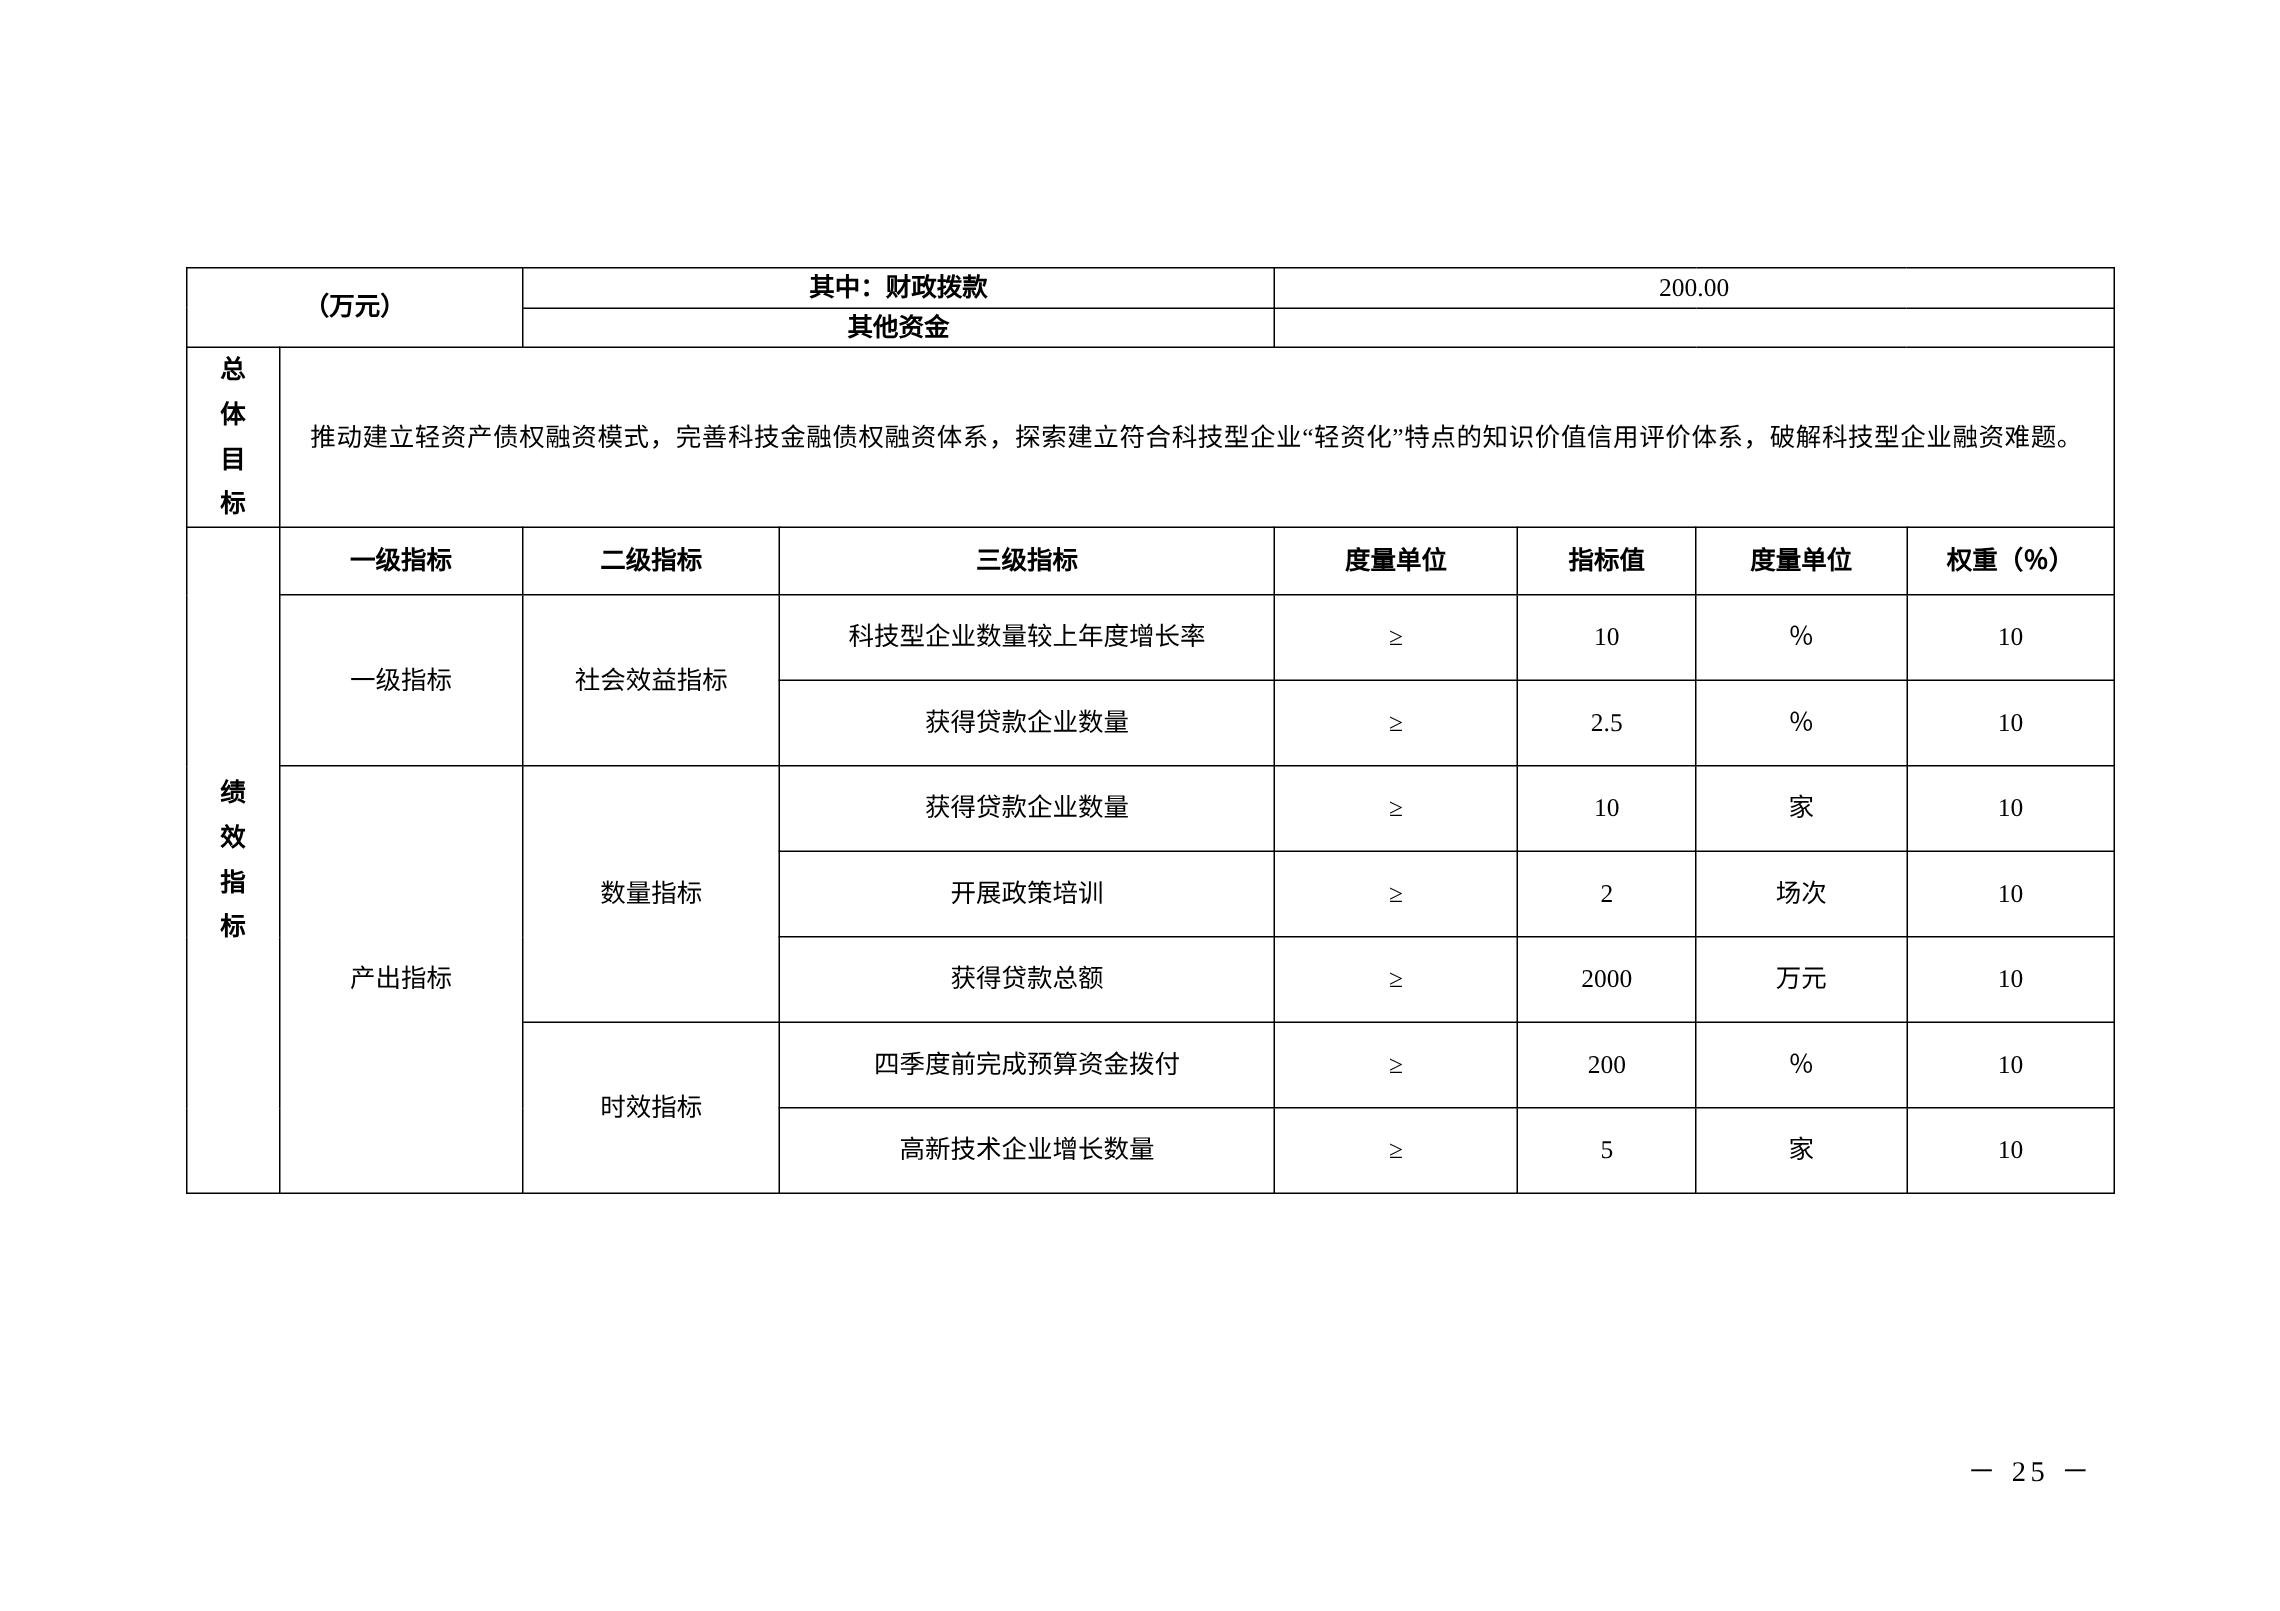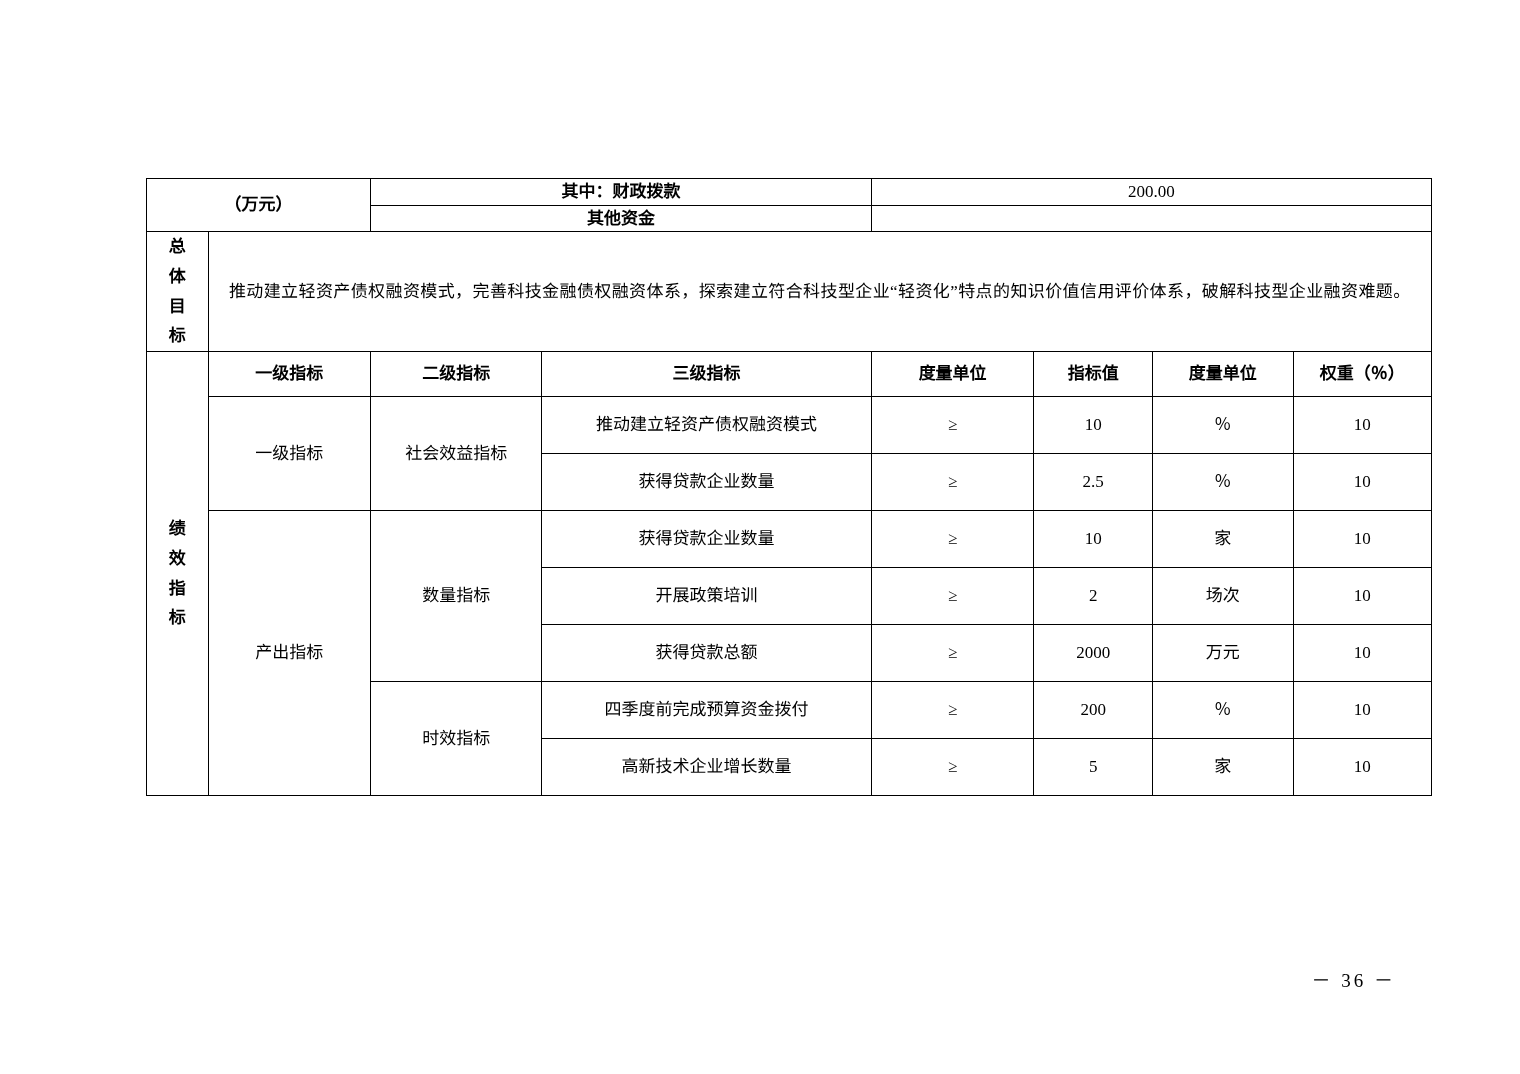--- a/index.html
+++ b/index.html
@@ -16,21 +16,21 @@
     overflow: hidden;
   }
   .page {
     position: absolute;
     left: 0; top: 0;
     width: 1520px;
     height: 1074px;
   }
   table.budget {
     position: absolute;
-    left: 146px;
+    left: 124px;
     top: 178px;
     width: 1286px;
     border-collapse: collapse;
     table-layout: fixed;
     padding-left: 34px;
   }
   table.budget td {
     border: 1px solid #000000;
     padding: 0;
     vertical-align: middle;
@@ -142,21 +142,21 @@
         <td class="hdr">三级指标</td>
         <td class="hdr">度量单位</td>
         <td class="hdr">指标值</td>
         <td class="hdr">度量单位</td>
         <td class="hdr">权重（％）</td>
       </tr>
 
       <tr>
         <td class="rowcell" rowspan="2">一级指标</td>
         <td class="rowcell" rowspan="2">社会效益指标</td>
-        <td class="rowcell idx3">推动建立轻资产债权融资模式</td>
+        <td class="rowcell idx3">科技型企业数量较上年度增长率</td>
         <td class="rowcell">≥</td>
         <td class="rowcell">10</td>
         <td class="rowcell">％</td>
         <td class="rowcell">10</td>
       </tr>
 
       <tr>
         <td class="rowcell idx3">获得贷款企业数量</td>
         <td class="rowcell">≥</td>
         <td class="rowcell">2.5</td>
@@ -202,14 +202,14 @@
       <tr>
         <td class="rowcell idx3">高新技术企业增长数量</td>
         <td class="rowcell">≥</td>
         <td class="rowcell">5</td>
         <td class="rowcell">家</td>
         <td class="rowcell">10</td>
       </tr>
     </tbody>
   </table>
 
-  <div class="pagenum-inner">－ 36 －</div>
+  <div class="pagenum-inner">－ 25 －</div>
 </div>
 
 </body></html>

